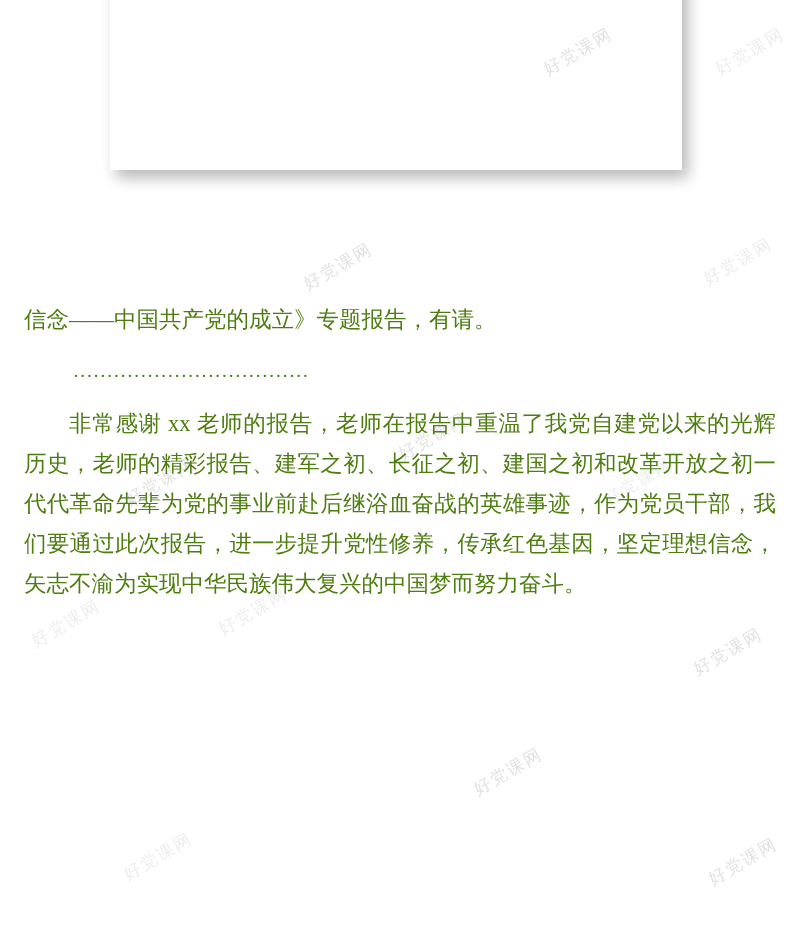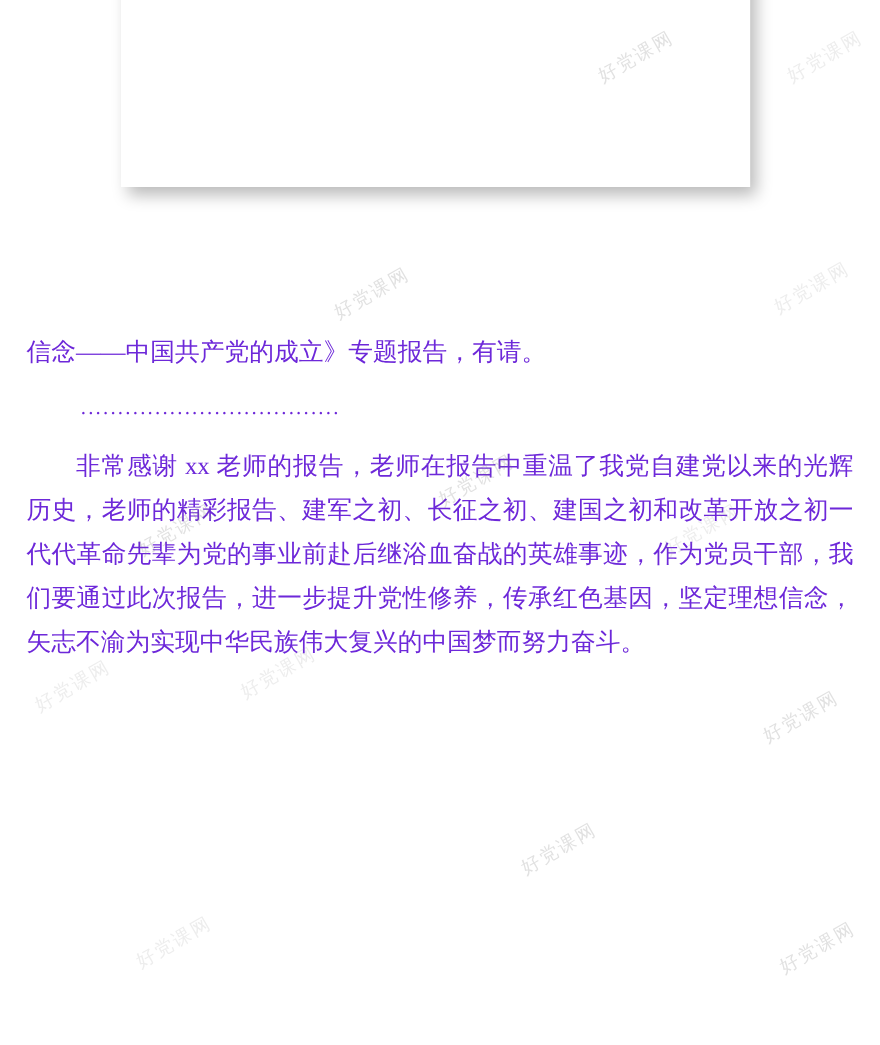--- a/index.html
+++ b/index.html
@@ -48,21 +48,21 @@
     position: absolute;
     left: 0;
     top: 300px;
     width: 800px;
     z-index: 2;
   }
   .doc-body p {
     margin: 0 0 14px 0;
     font-size: 22.5px;
     line-height: 1.78;
-    color: #6d28d9;
+    color: #4d7c0f;
     padding: 0 24px;
     text-align: justify;
     text-justify: inter-ideograph;
   }
   .doc-body p.indent {
     text-indent: 2em;
   }
   .dots-line {
     font-size: 19px !important;
     letter-spacing: 2px;

